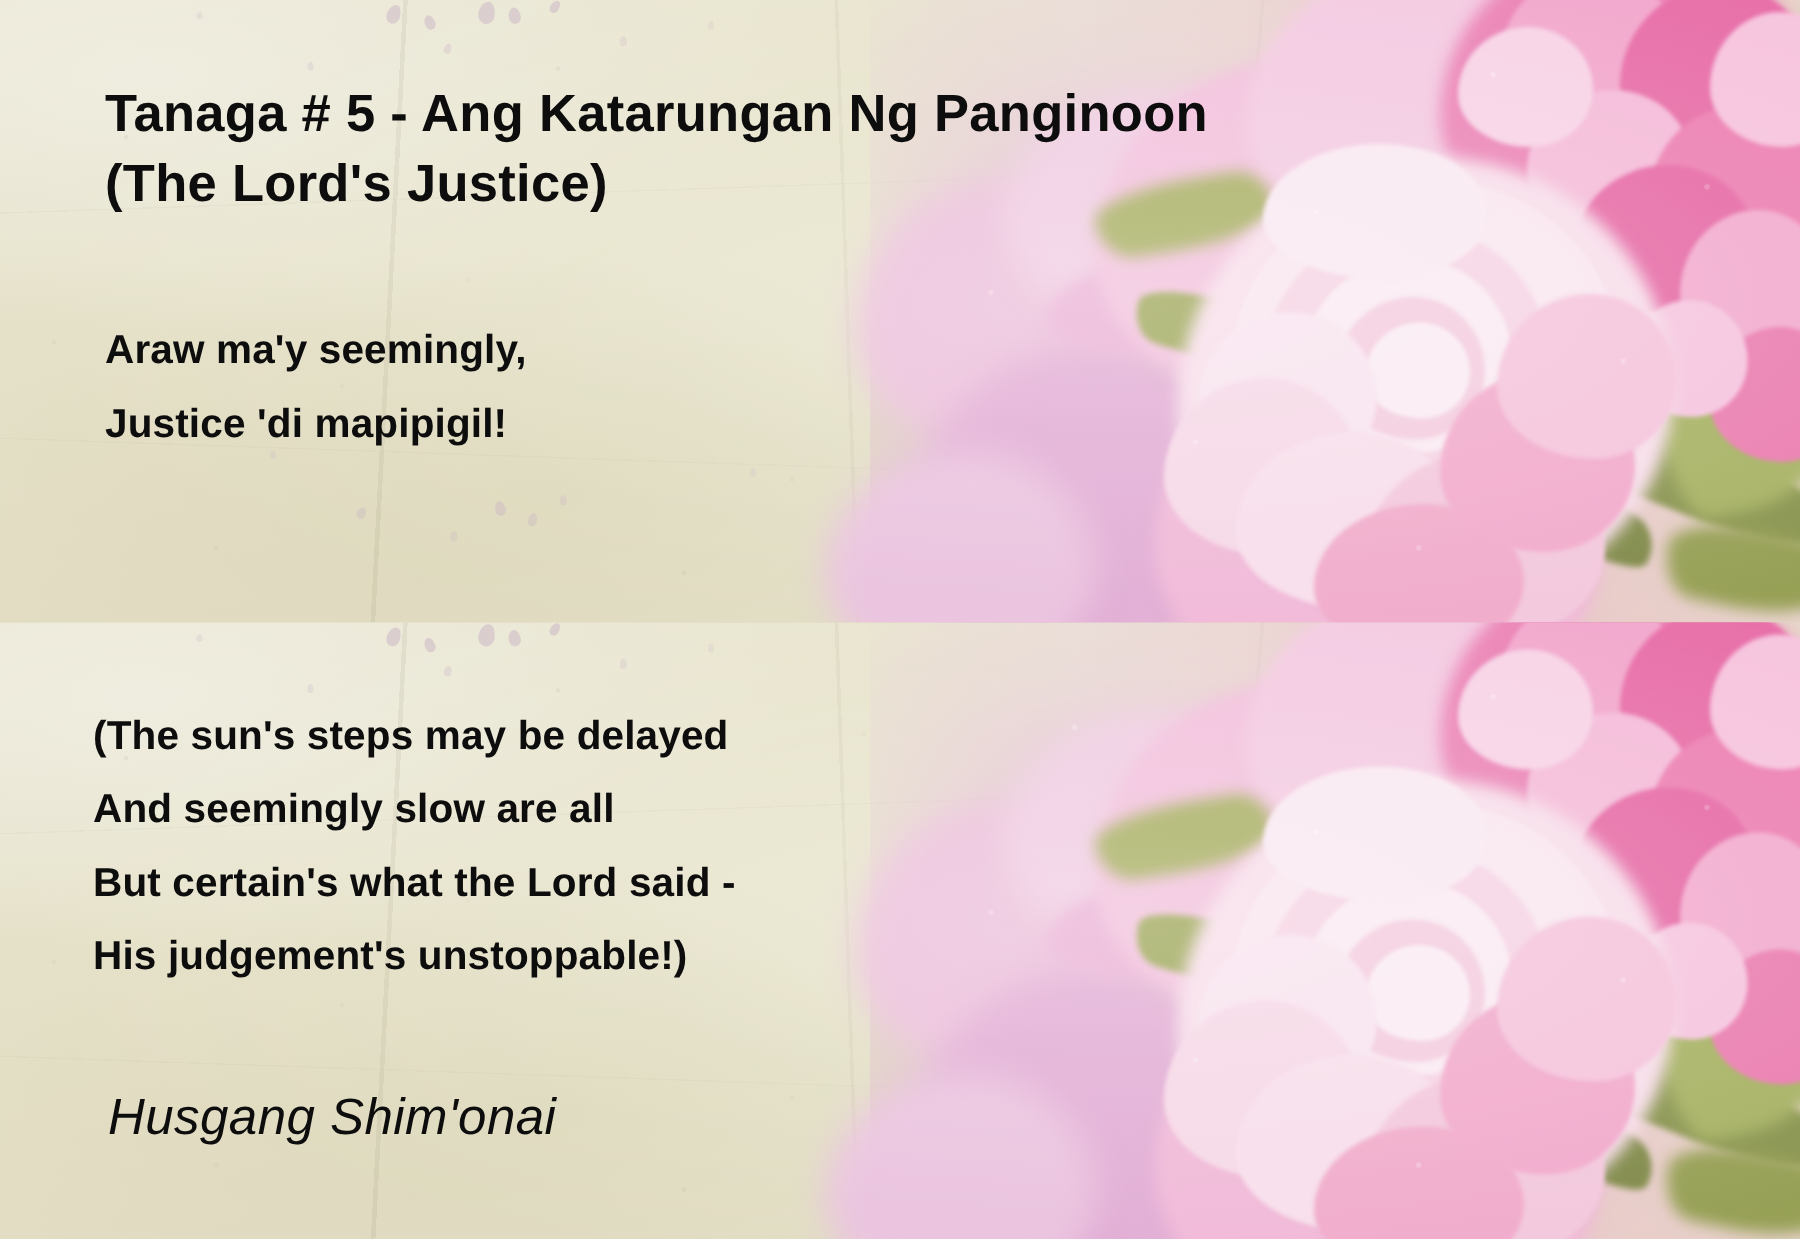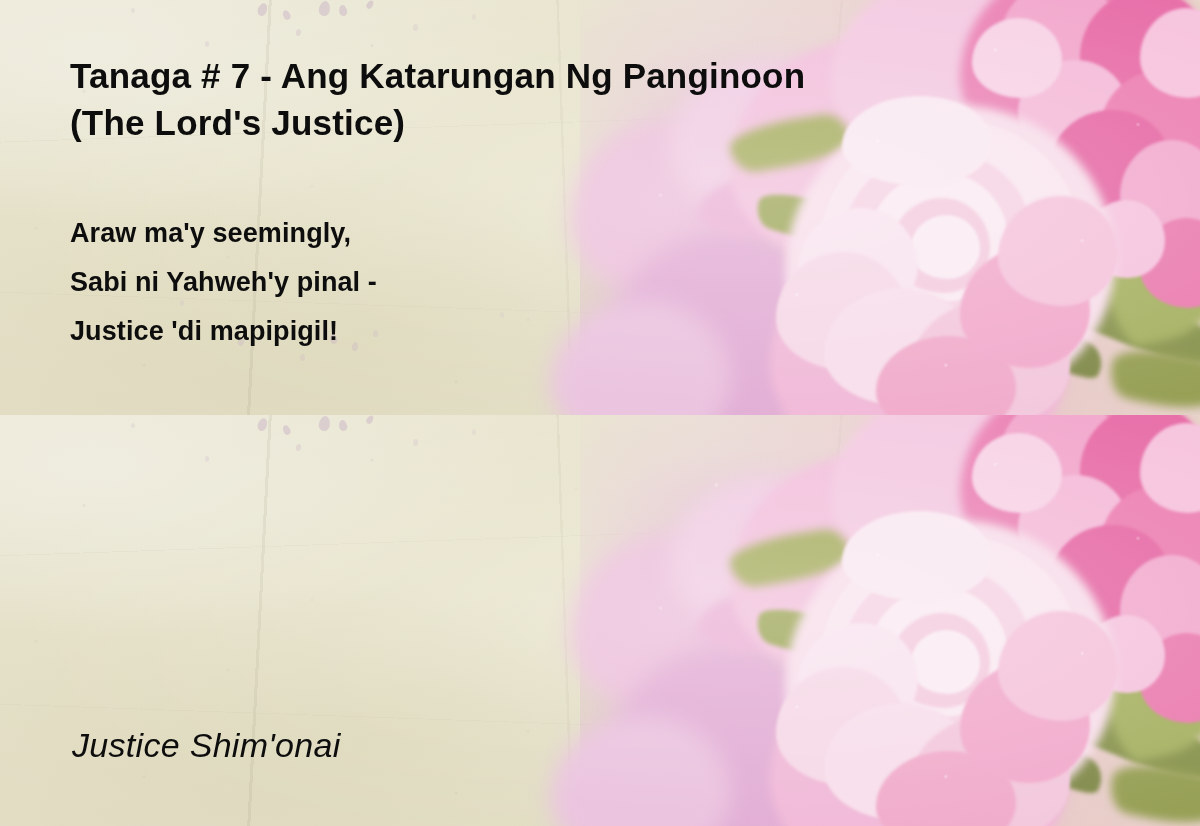--- a/index.html
+++ b/index.html
@@ -353,26 +353,31 @@
 
         <div class="bloom-speckle"></div>
       </div>
 
       <div class="vintage-veil"></div>
     </div>
   </div>
 
   <div class="text-layer">
 
-    <div class="title">Tanaga #  7 - Ang Katarungan Ng Panginoon
+    <div class="title">Tanaga #  5 - Ang Katarungan Ng Panginoon
 (The Lord's Justice)</div>
 
     <div class="stanza tagalog">
       <div class="line">Araw ma'y seemingly,</div>
-      <div class="line">Sabi ni Yahweh'y pinal -</div>
       <div class="line">Justice 'di mapipigil!</div>
     </div>
 
-
-    <div class="author">Justice Shim'onai</div>
+    <div class="stanza english">
+      <div class="line">(The sun's steps may be delayed</div>
+      <div class="line">And seemingly slow are all</div>
+      <div class="line">But certain's what the Lord said -</div>
+      <div class="line">His judgement's unstoppable!)</div>
+    </div>
+
+    <div class="author">Husgang Shim'onai</div>
   </div>
 
 </div>
 
 </body></html>

